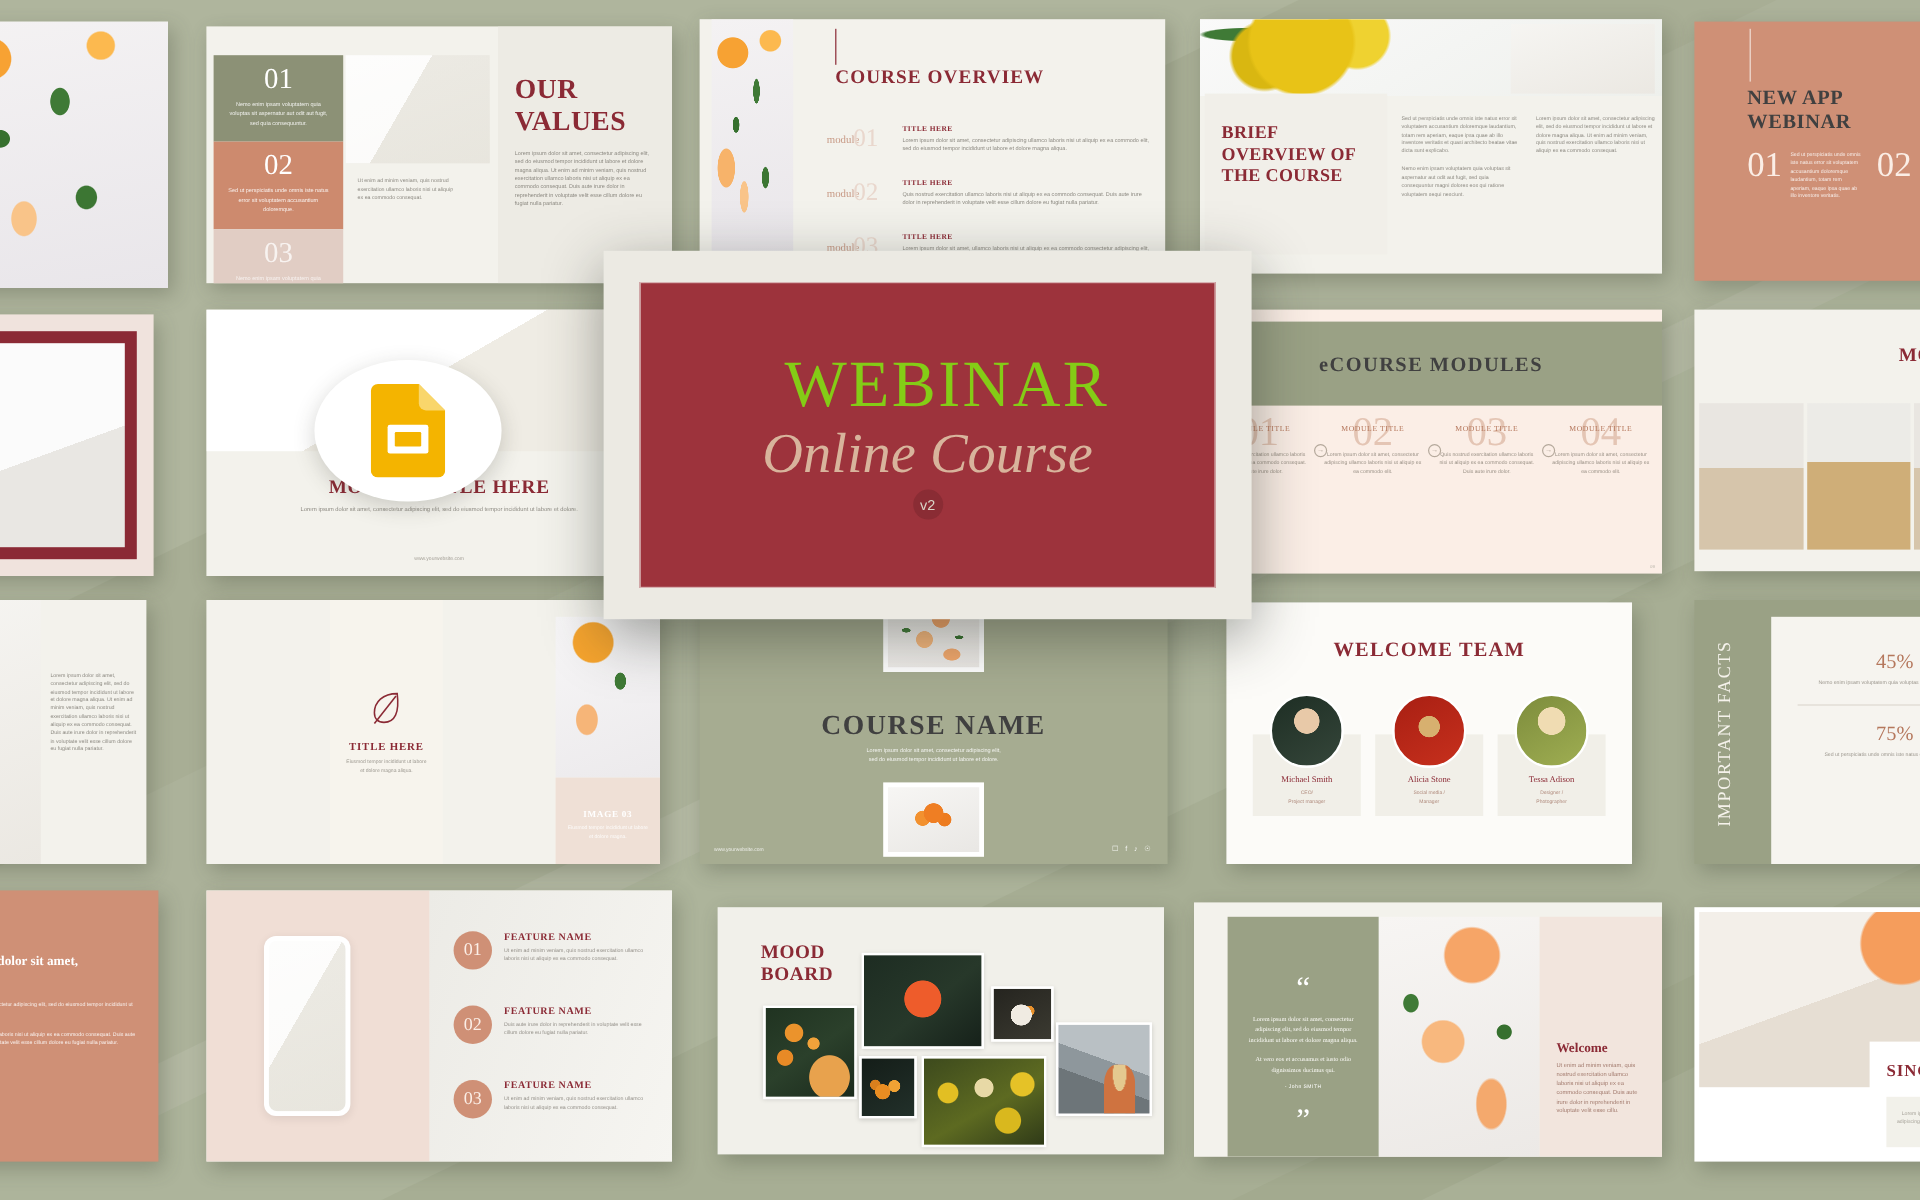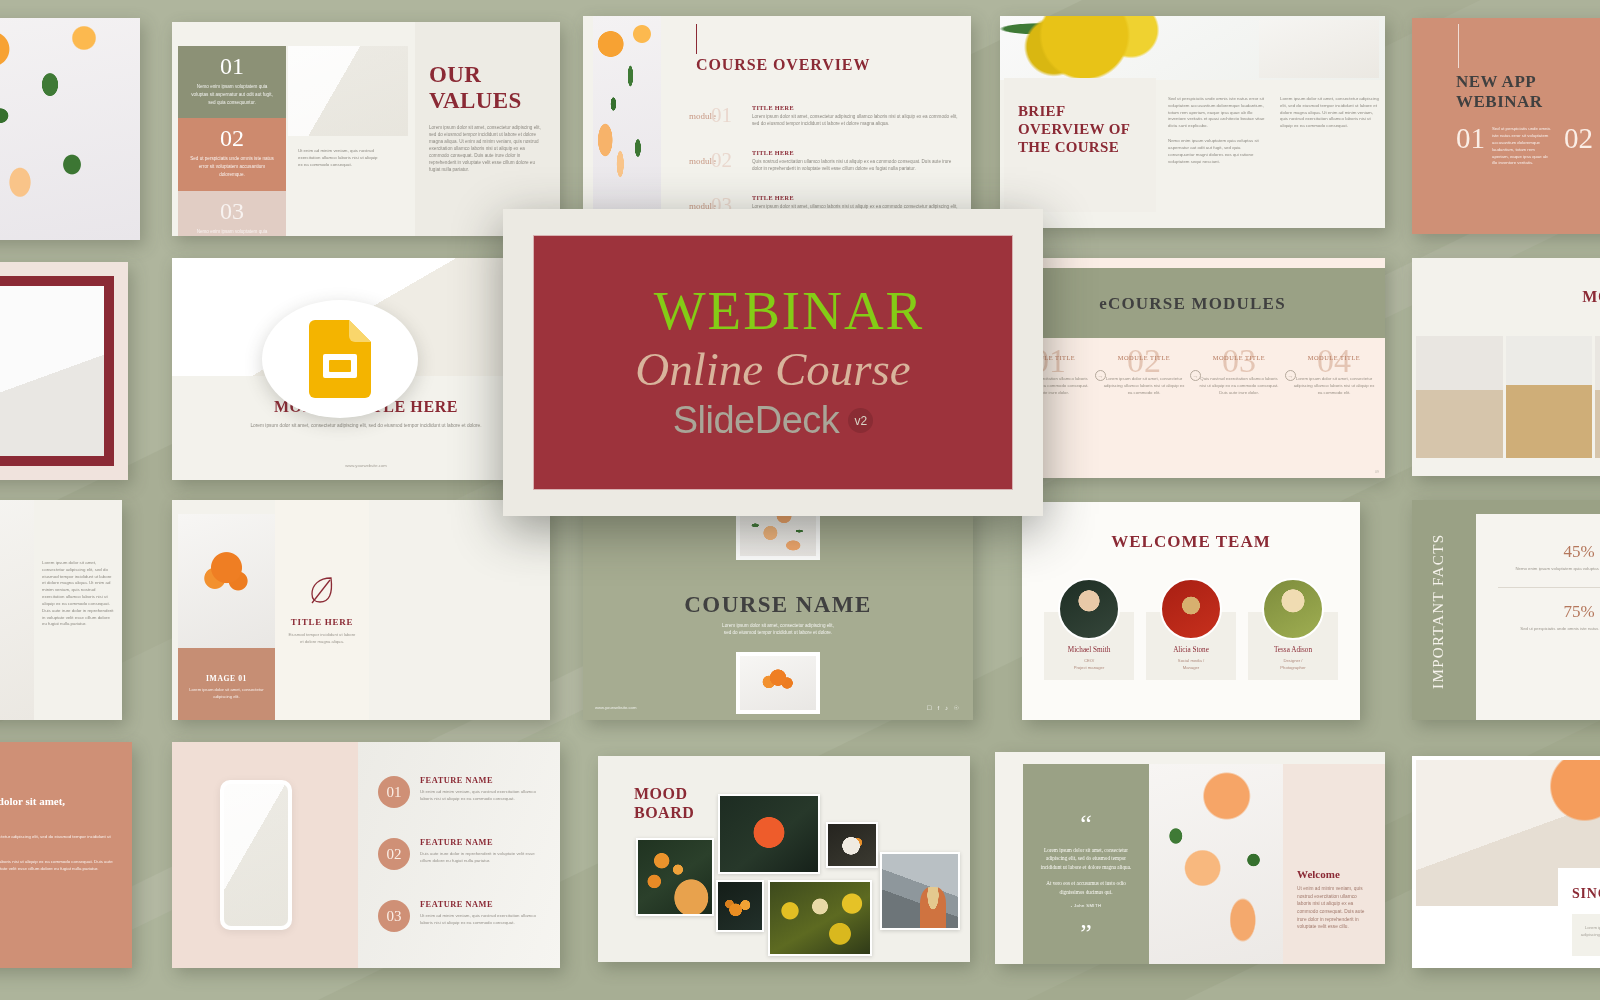--- a/index.html
+++ b/index.html
@@ -563,37 +563,37 @@
       <div class="ph ph-interior"></div>
     </div>
   </div>
 
   <div class="slide" id="s10">
     <div class="img ph ph-pencil"></div>
     <p class="lorem">Lorem ipsum dolor sit amet, consectetur adipiscing elit, sed do eiusmod tempor incididunt ut labore et dolore magna aliqua. Ut enim ad minim veniam, quis nostrud exercitation ullamco laboris nisi ut aliquip ex ea commodo consequat. Duis aute irure dolor in reprehenderit in voluptate velit esse cillum dolore eu fugiat nulla pariatur.</p>
   </div>
 
   <div class="slide" id="s11">
-    <div class="icell ic1">
-      <div class="top ph ph-flowers-vase"></div>
-      <div class="cap">
-        <h5>IMAGE 01</h5>
-        <p>Lorem ipsum dolor sit amet, consectetur adipiscing elit.</p>
-      </div>
-    </div>
     <div class="icell ic2">
       <div class="mid">
         <svg width="26" height="30" viewBox="0 0 26 30">
           <path d="M22 3 C10 3 3 10 3 19 C3 24 6 27 11 27 C20 27 24 19 22 3 Z" fill="none" stroke="#8b2a35" stroke-width="1.3"></path>
           <line x1="3" y1="28" x2="21" y2="5" stroke="#8b2a35" stroke-width="1.3"></line>
         </svg>
         <h5>TITLE HERE</h5>
         <p>Eiusmod tempor incididunt ut labore et dolore magna aliqua.</p>
       </div>
     </div>
+    <div class="icell ic4">
+      <div class="top ph ph-citrus-white"></div>
+      <div class="cap">
+        <h5>IMAGE 03</h5>
+        <p>Eiusmod tempor incididunt ut labore et dolore magna.</p>
+      </div>
+    </div>
   </div>
 
   <div class="slide" id="s12">
     <div class="pimg p1">
         <div class="ph ph-drinks"></div>
       </div>
     <h2 class="ttl-serif-w">COURSE NAME</h2>
     <div class="sub lorem-w">
       <span>Lorem ipsum dolor sit amet, consectetur adipiscing elit,</span><br><span>sed do eiusmod tempor incididunt ut labore et dolore.</span>
     </div>
@@ -710,17 +710,16 @@
     </div>
   </div>
 
 </div>
 
 <div id="overlay">
   <div class="card">
     <div class="t1">WEBINAR</div>
     <div class="t2">Online Course</div>
     <div class="t3wrap">
-      <span class="t3">SlideDeck</span>
       <span class="ver">v2</span>
     </div>
   </div>
 </div>
 
 </body></html>

